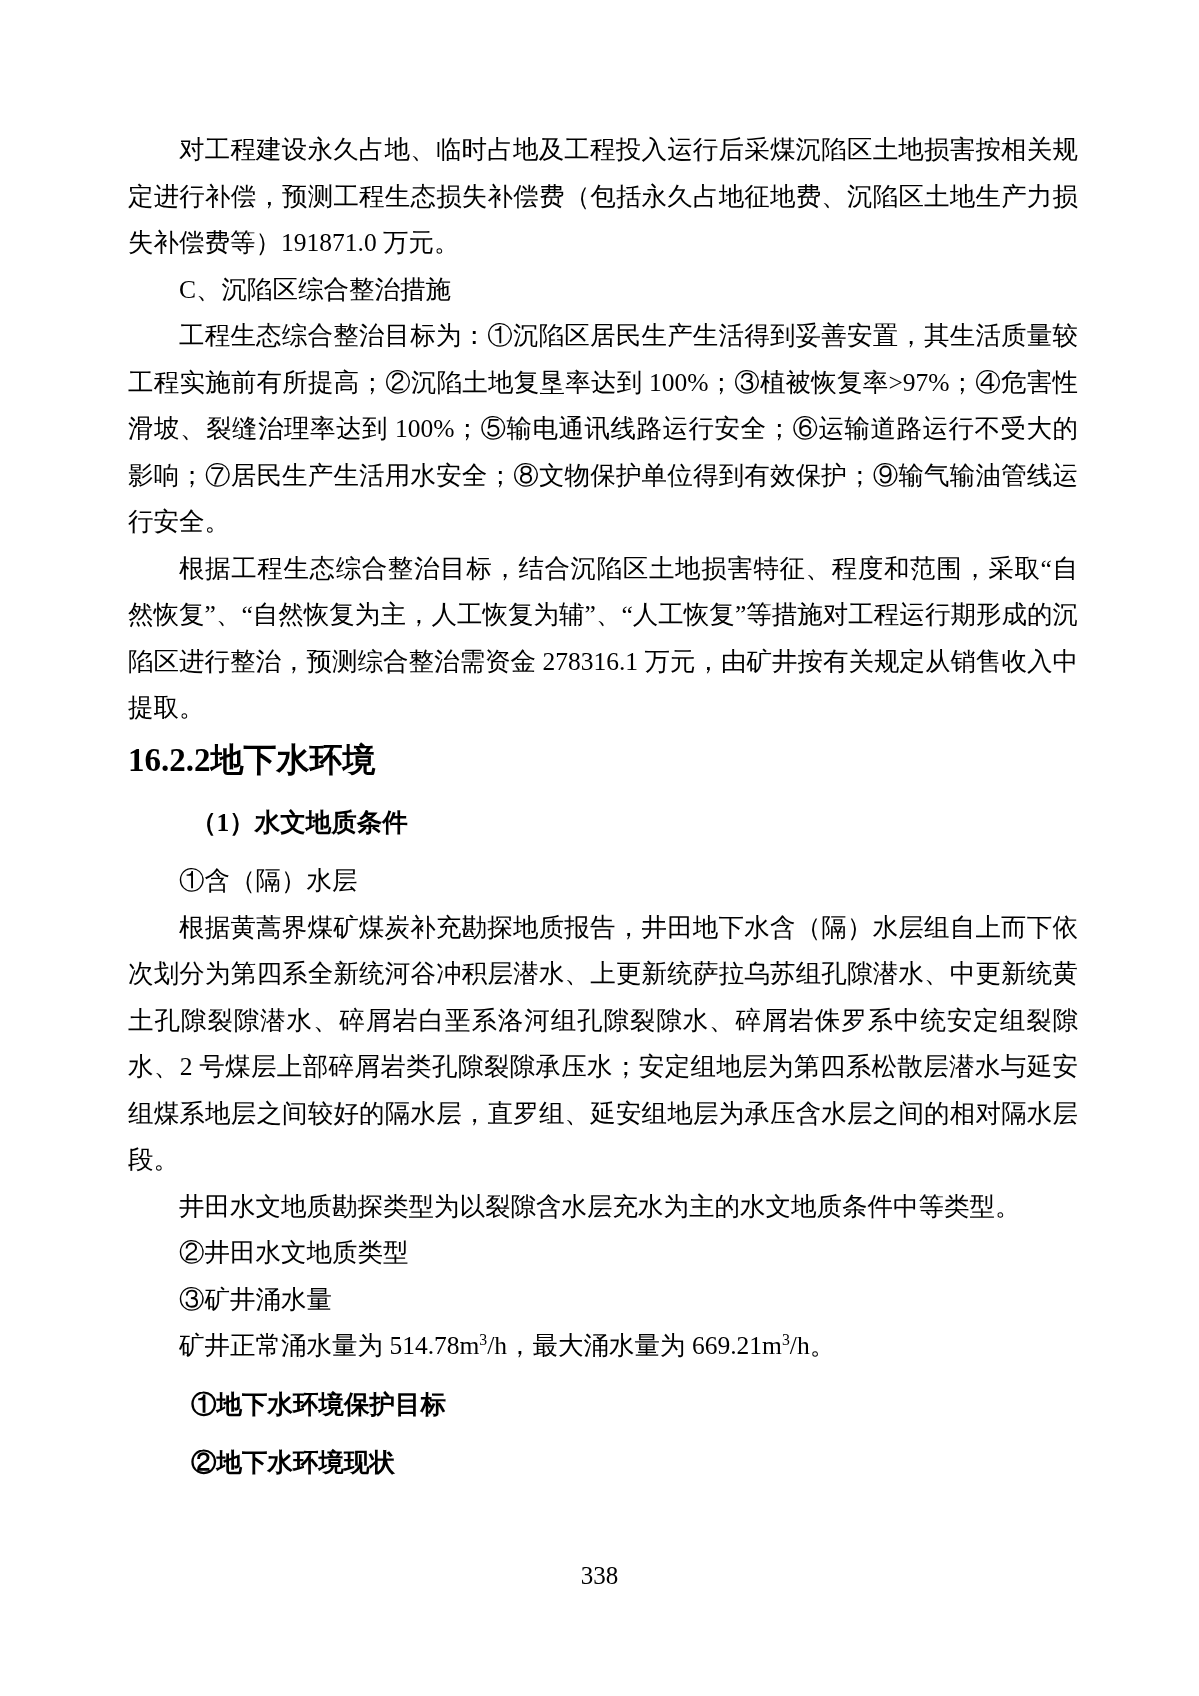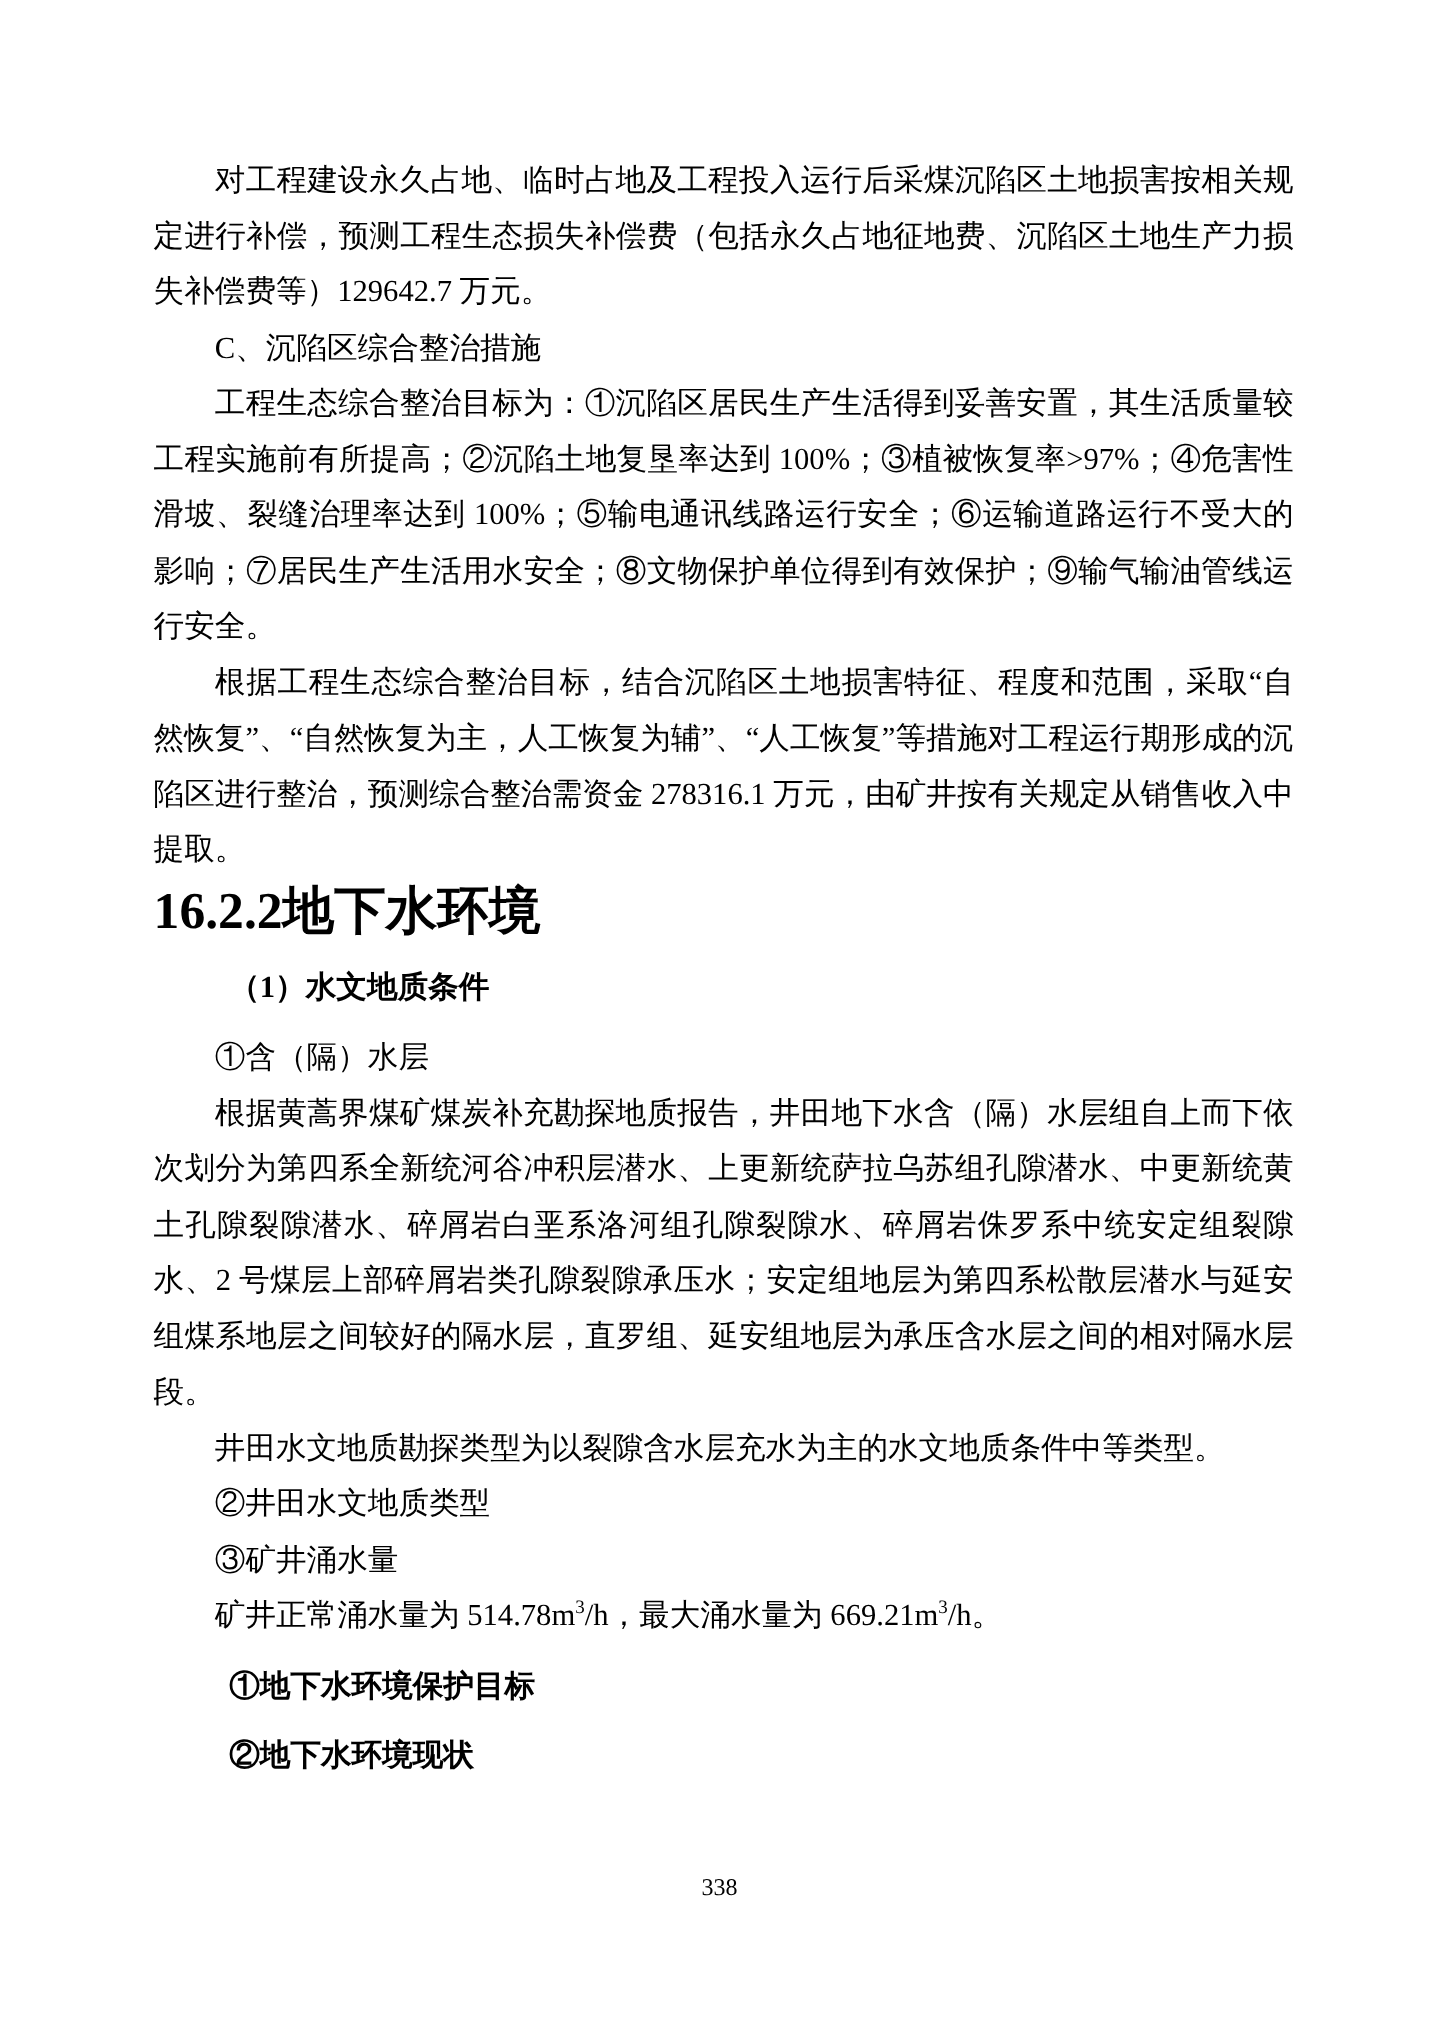--- a/index.html
+++ b/index.html
@@ -26,21 +26,21 @@
     line-height: 46.5px;
     text-align: justify;
     text-justify: inter-ideograph;
   }
   .para {
     margin: 0;
     text-indent: 2em;
   }
   .section-heading {
     margin: 0;
-    font-size: 43px;
+    font-size: 33px;
     font-weight: bold;
     line-height: 56px;
     text-indent: 0;
     text-align: left;
     font-family: "Liberation Serif", "DejaVu Serif", serif;
   }
   .sub-heading {
     margin: 12px;
     text-indent: 2em;
     font-weight: bold;
@@ -49,30 +49,30 @@
     font-size: 0.62em;
     line-height: 0;
     vertical-align: super;
   }
   .page-number {
     position: absolute;
     top: 1562px;
     left: 0;
     width: 100%;
     text-align: center;
-    font-size: 20px;
+    font-size: 25px;
     font-family: "Liberation Serif", "DejaVu Serif", serif;
   }
 </style>
 </head>
 <body>
 
 <div class="page">
   <div class="body-text">
-    <p class="para">对工程建设永久占地、临时占地及工程投入运行后采煤沉陷区土地损害按相关规定进行补偿，预测工程生态损失补偿费（包括永久占地征地费、沉陷区土地生产力损失补偿费等）129642.7 万元。</p>
+    <p class="para">对工程建设永久占地、临时占地及工程投入运行后采煤沉陷区土地损害按相关规定进行补偿，预测工程生态损失补偿费（包括永久占地征地费、沉陷区土地生产力损失补偿费等）191871.0 万元。</p>
     <p class="para">C、沉陷区综合整治措施</p>
     <p class="para">工程生态综合整治目标为：①沉陷区居民生产生活得到妥善安置，其生活质量较工程实施前有所提高；②沉陷土地复垦率达到 100%；③植被恢复率&gt;97%；④危害性滑坡、裂缝治理率达到 100%；⑤输电通讯线路运行安全；⑥运输道路运行不受大的影响；⑦居民生产生活用水安全；⑧文物保护单位得到有效保护；⑨输气输油管线运行安全。</p>
     <p class="para">根据工程生态综合整治目标，结合沉陷区土地损害特征、程度和范围，采取“自然恢复”、“自然恢复为主，人工恢复为辅”、“人工恢复”等措施对工程运行期形成的沉陷区进行整治，预测综合整治需资金 278316.1 万元，由矿井按有关规定从销售收入中提取。</p>
     <h2 class="section-heading">16.2.2地下水环境</h2>
     <p class="sub-heading">（1）水文地质条件</p>
     <p class="para">①含（隔）水层</p>
     <p class="para">根据黄蒿界煤矿煤炭补充勘探地质报告，井田地下水含（隔）水层组自上而下依次划分为第四系全新统河谷冲积层潜水、上更新统萨拉乌苏组孔隙潜水、中更新统黄土孔隙裂隙潜水、碎屑岩白垩系洛河组孔隙裂隙水、碎屑岩侏罗系中统安定组裂隙水、2 号煤层上部碎屑岩类孔隙裂隙承压水；安定组地层为第四系松散层潜水与延安组煤系地层之间较好的隔水层，直罗组、延安组地层为承压含水层之间的相对隔水层段。</p>
     <p class="para">井田水文地质勘探类型为以裂隙含水层充水为主的水文地质条件中等类型。</p>
     <p class="para">②井田水文地质类型</p>
     <p class="para">③矿井涌水量</p>

